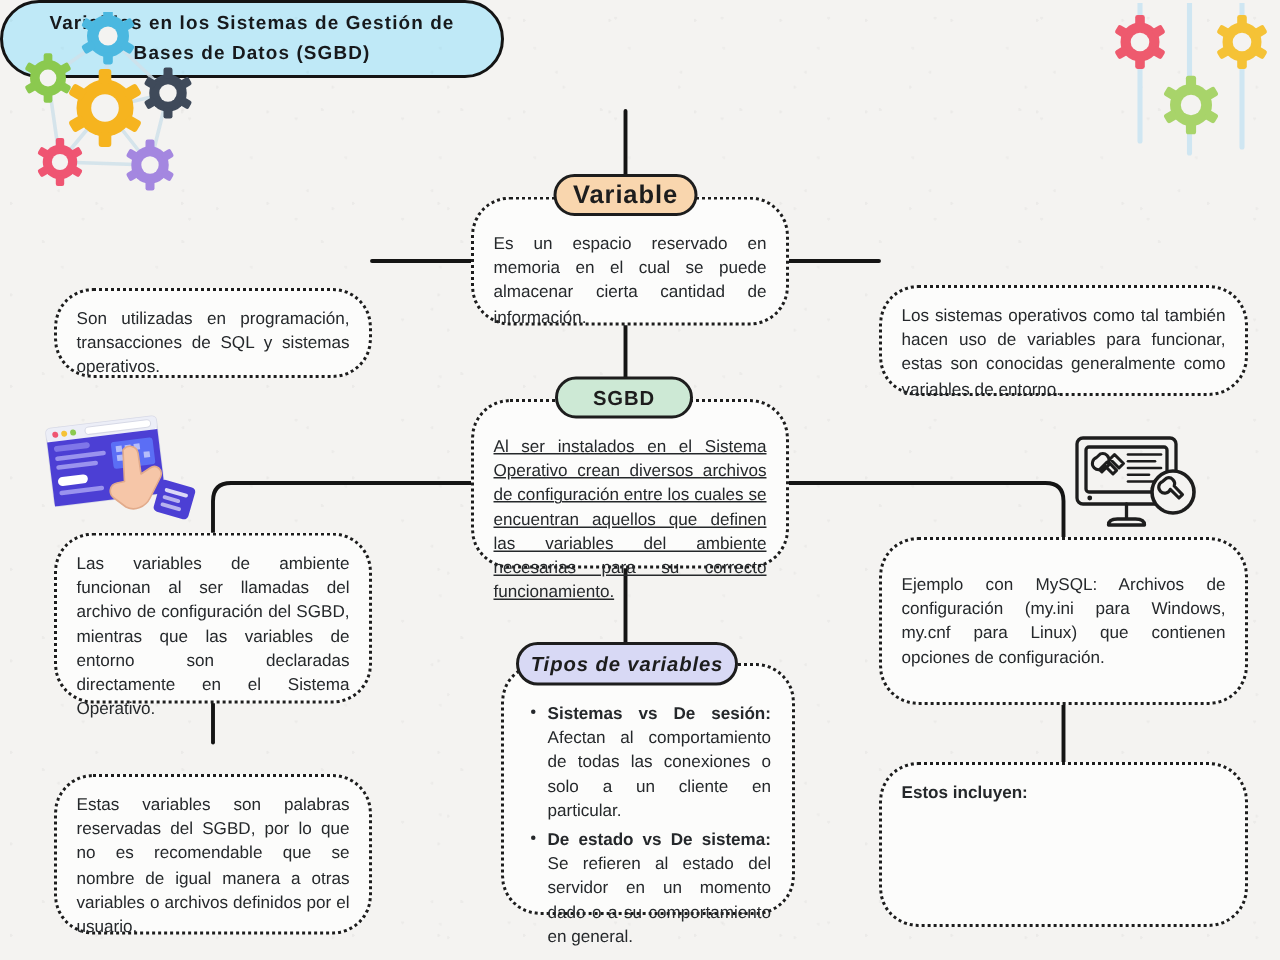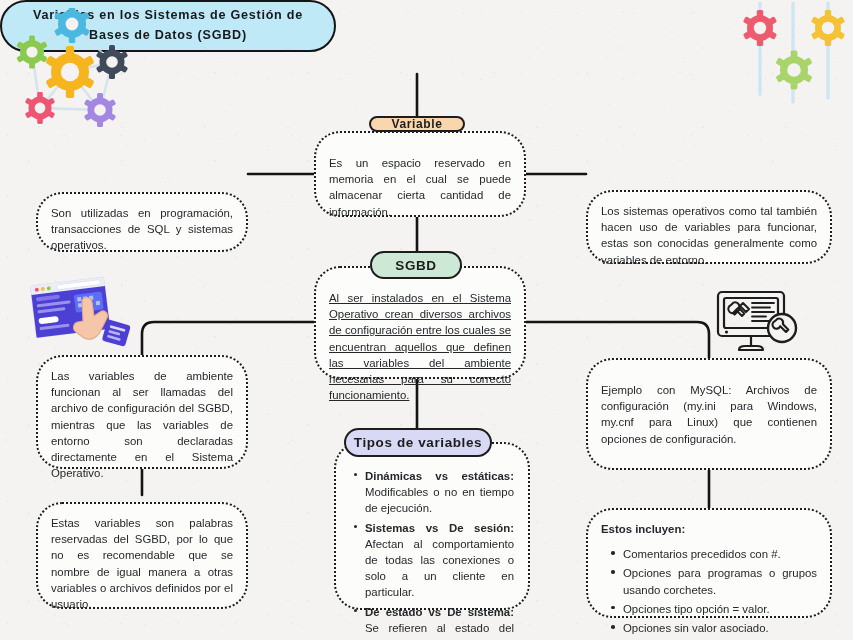--- a/index.html
+++ b/index.html
@@ -67,32 +67,32 @@
     font-size:12.6px;
     letter-spacing:.75px;
     line-height:1.55;
     color:#17191c;
     padding:0 18px;
     box-sizing:border-box;
     z-index:6;
   }
 
   
-  #pill-variable{left:369px;top:116px;width:96px;height:16px;background:#f9d6ae;font-size:12px;}
+  #pill-variable{left:369px;top:116px;width:96px;height:28px;background:#f9d6ae;font-size:17px;}
   #pill-sgbd{left:370px;top:251px;width:92px;height:28px;background:#cde9d5;font-size:13.5px;text-align:center;}
-  #pill-tipos{left:344px;top:428px;width:148px;height:29px;background:#d8d9f5;font-size:13.5px;}
+  #pill-tipos{left:344px;top:428px;width:148px;height:29px;background:#d8d9f5;font-size:13.5px;font-style:italic;}
 
   
   #box-variable{left:314px;top:131px;width:212px;height:86px;padding-top:22px;}
   #box-sgbd{left:314px;top:266px;width:212px;height:113px;padding-top:22px;text-decoration:underline;}
   #box-tipos{left:334px;top:442px;width:196px;height:168px;padding:24px 14px 8px 14px;}
 
   #box-left1{left:36px;top:192px;width:212px;height:60px;}
   #box-left2{left:36px;top:355px;width:212px;height:114px;}
-  #box-left3{left:36px;top:502px;width:212px;height:107px;}
+  #box-left3{left:36px;top:516px;width:212px;height:107px;}
 
   #box-right1{left:586px;top:190px;width:246px;height:74px;}
   #box-right2{left:586px;top:358px;width:246px;height:112px;}
   #box-right3{left:586px;top:508px;width:246px;height:110px;}
 
   
   ul.bul{margin:0;padding:0 0 0 15px;list-style:none;}
   ul.bul li{position:relative;margin-bottom:3px;text-align:justify;}
   ul.bul li:before{
     content:"";position:absolute;left:-11px;top:5px;
@@ -146,21 +146,20 @@
 </div>
 <div class="pill" id="pill-variable" style="background: rgb(249, 214, 174);">Variable</div>
 
 <div class="box" id="box-sgbd">
   <span>Al ser instalados en el Sistema Operativo crean diversos archivos de configuración entre los cuales se encuentran aquellos que definen las variables del ambiente necesarias para su correcto funcionamiento.</span>
 </div>
 <div class="pill" id="pill-sgbd" style="background: rgb(205, 233, 213);">SGBD</div>
 
 <div class="box" id="box-tipos">
   <ul class="bul">
-    <li><span class="b">Dinámicas vs estáticas:</span><span> Modificables o no en tiempo de ejecución.</span></li>
     <li><span class="b">Sistemas vs De sesión:</span><span> Afectan al comportamiento de todas las conexiones o solo a un cliente en particular.</span></li>
     <li><span class="b">De estado vs De sistema:</span><span> Se refieren al estado del servidor en un momento dado o a su comportamiento en general.</span></li>
   </ul>
 </div>
 <div class="pill" id="pill-tipos" style="background: rgb(216, 217, 245);">Tipos de variables</div>
 
 <div class="box" id="box-left1">
   <span>Son utilizadas en programación, transacciones de SQL y sistemas operativos.</span>
 </div>
 <div class="box" id="box-left2">
@@ -172,26 +171,20 @@
 
 <div class="box" id="box-right1">
   <span>Los sistemas operativos como tal también hacen uso de variables para funcionar, estas son conocidas generalmente como variables de entorno.</span>
 </div>
 <div class="box" id="box-right2">
   <div style="height:11px"></div>
   <div>Ejemplo con MySQL: Archivos de configuración (my.ini para Windows, my.cnf para Linux) que contienen opciones de configuración.</div>
 </div>
 <div class="box" id="box-right3">
   <p class="lead">Estos incluyen:</p>
-  <ul class="bul">
-    <li>Comentarios precedidos con #.</li>
-    <li>Opciones para programas o grupos usando corchetes.</li>
-    <li>Opciones tipo opción = valor.</li>
-    <li>Opciones sin valor asociado.</li>
-  </ul>
 </div>
 
 <svg class="deco" id="deco-gear-network" viewBox="0 0 136 128">
   <g stroke="#cfe0ea" stroke-width="2.4" fill="none" opacity=".85">
     <path d="M24,44 L64,16 M64,16 L104,54 M104,54 L92,102 M92,102 L32,100 M32,100 L24,44 M24,44 L62,64 M64,16 L62,64 M104,54 L62,64 M92,102 L62,64 M32,100 L62,64"></path>
   </g>
   <g>
 
     <g transform="translate(64,16)">
       <g fill="#4bb8e0">

